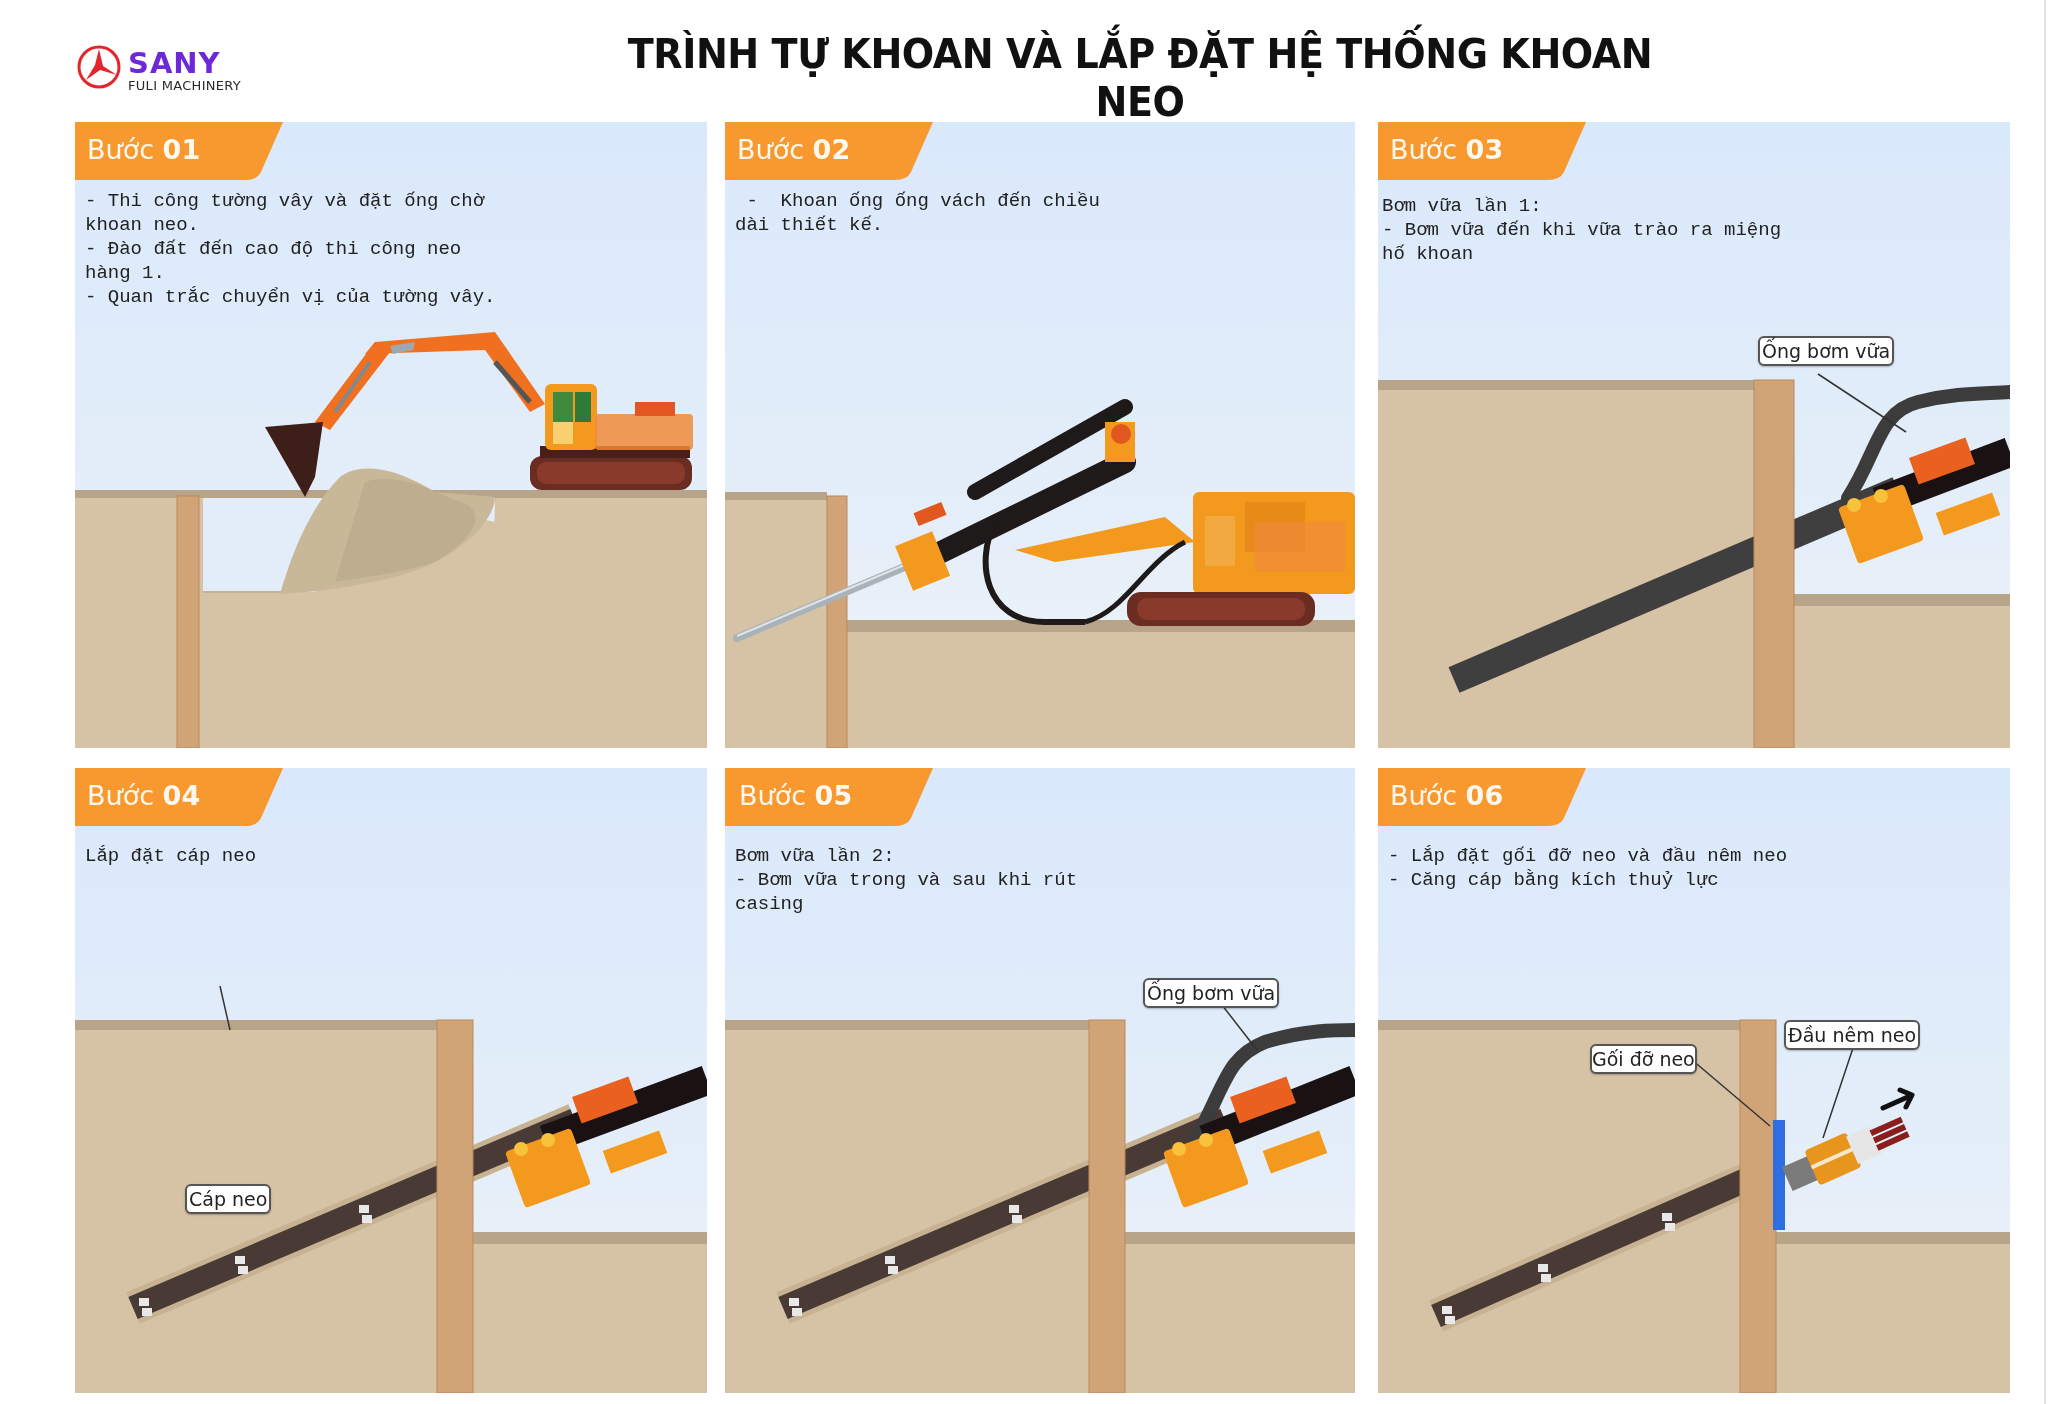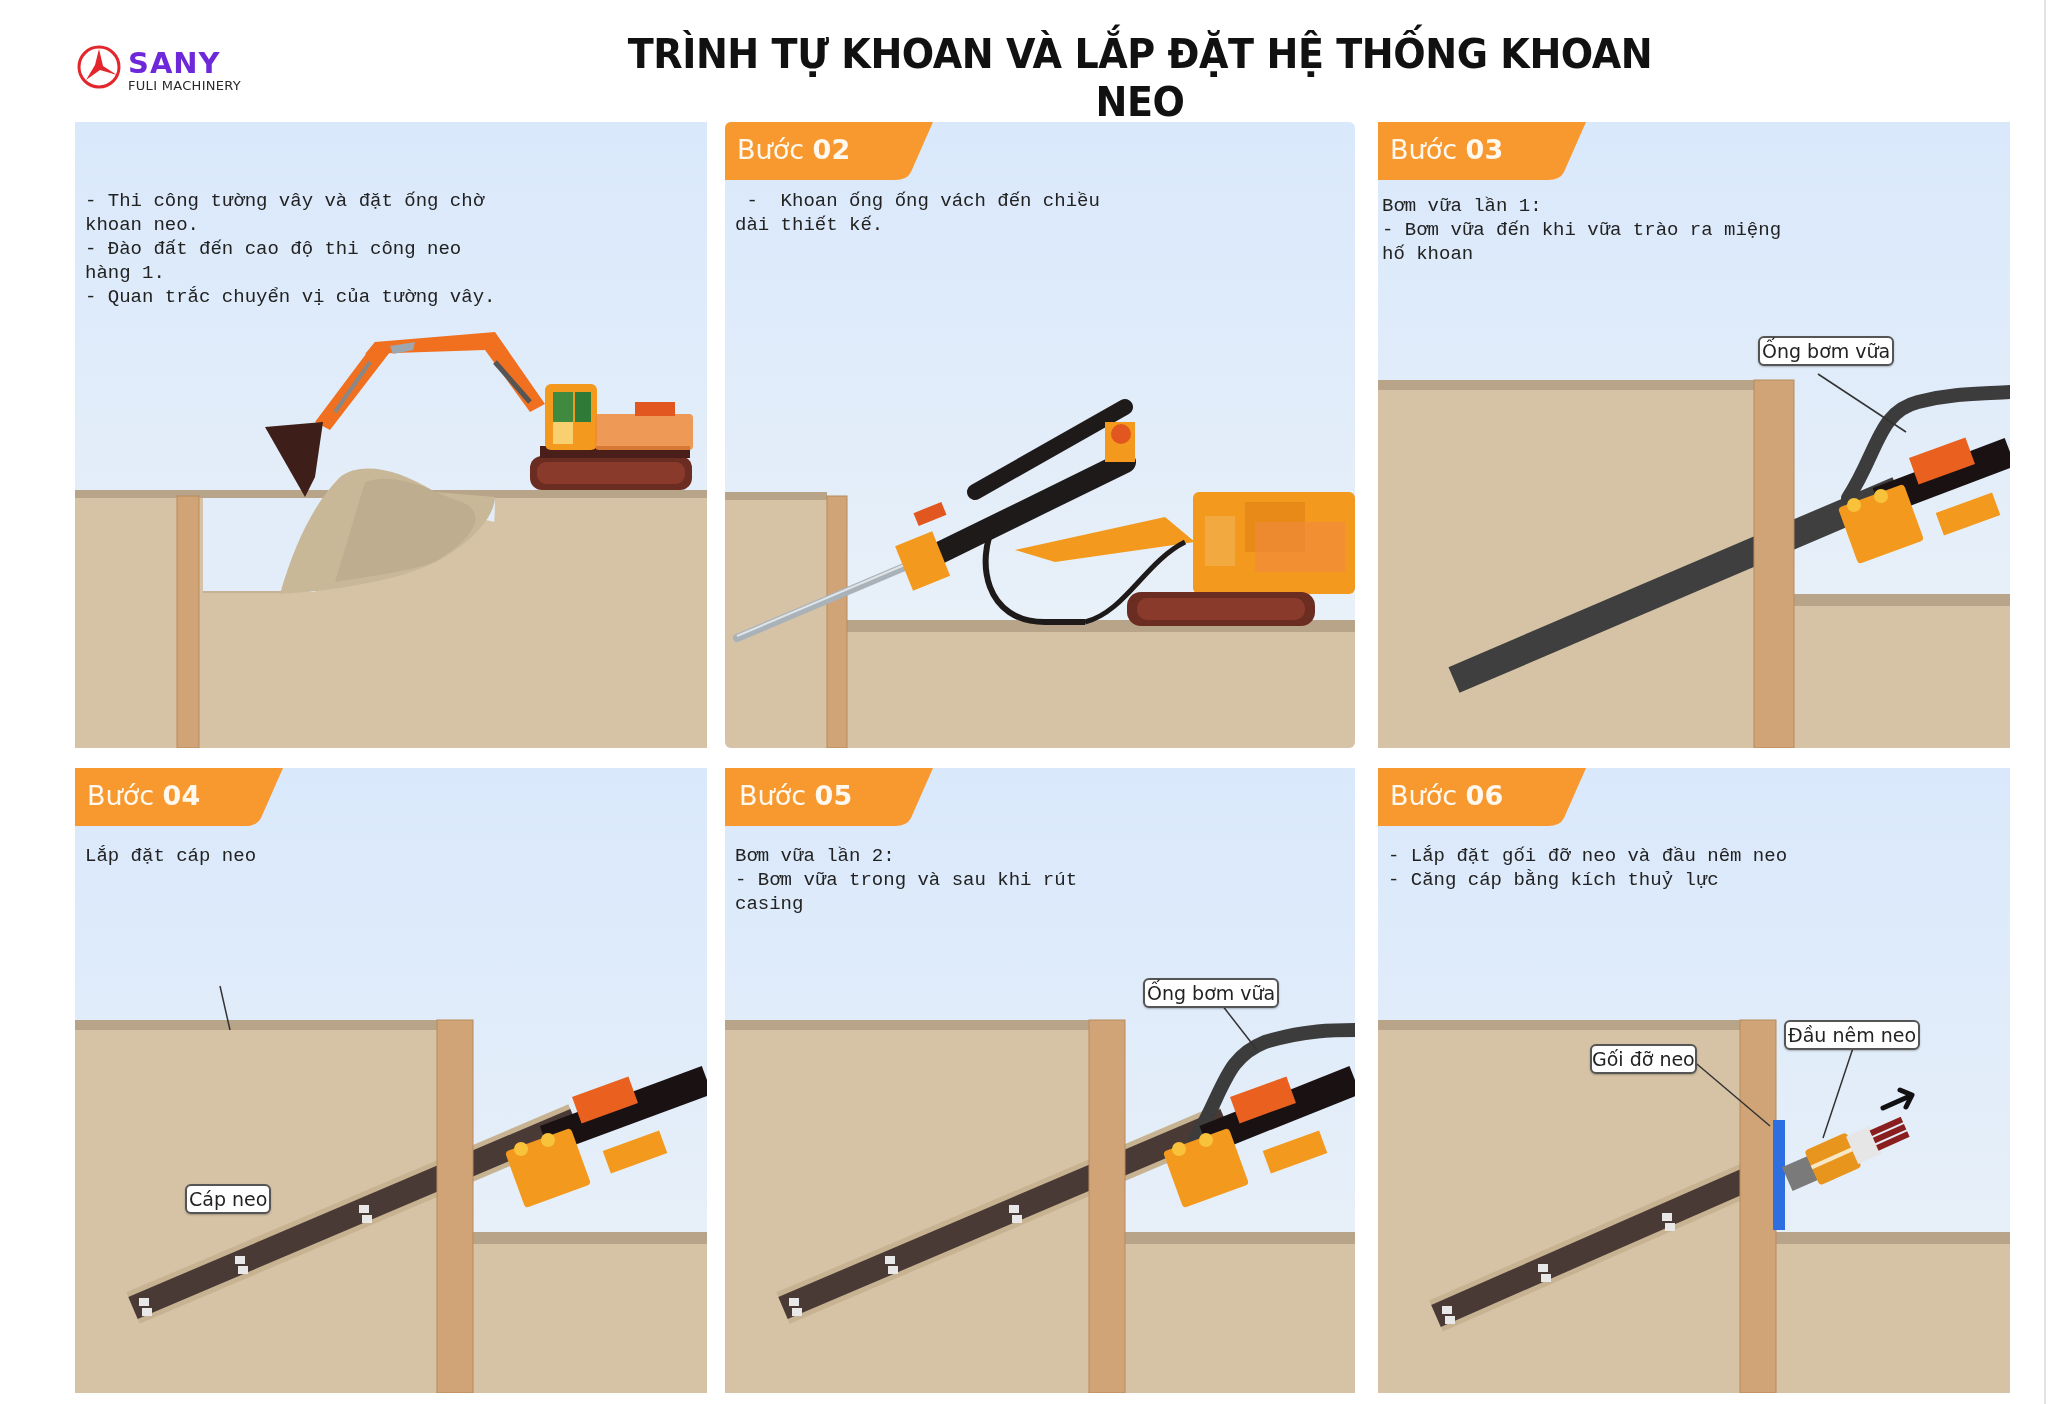--- a/index.html
+++ b/index.html
@@ -66,29 +66,35 @@
 
       <path d="M470 282 L420 210 L300 220 L290 232 L410 228 L455 290 Z" fill="#f0701f"></path>
       <path d="M300 220 L240 300 L255 308 L315 230 Z" fill="#f0701f"></path>
       <path d="M315 224 L340 220 L338 228 L318 232 Z" fill="#9fa6ad"></path>
       <line x1="455" y1="280" x2="420" y2="240" stroke="#555" stroke-width="5"></line>
       <line x1="260" y1="290" x2="295" y2="240" stroke="#888" stroke-width="4"></line>
 
       <path d="M190 305 L248 300 L240 355 L230 375 Z" fill="#3d1e19"></path>
     </g>
   </svg>
+  <div class="tab">
+    <svg width="208" height="58" viewBox="0 0 208 58">
+        <path d="M0 0 L208 0 L186 50 Q182 58 170 58 L0 58 Z" fill="#f7992f"></path>
+      </svg>
+    <div class="tab-label"><span>Bước</span> <b>01</b></div>
+  </div>
   <div class="desc">
     <div>- Thi công tường vây và đặt ống chờ</div>
     <div>khoan neo.</div>
     <div>- Đào đất đến cao độ thi công neo hàng 1.</div>
     <div>- Quan trắc chuyển vị của tường vây.</div>
   </div>
 </div>
 
-<div class="panel" style="left:725px;top:122px;width:630px;border-radius:6px;">
+<div class="panel" style="left:725px;top:122px;width:630px;">
   <svg class="scene" width="630" height="626" viewBox="0 0 630 626">
 
     <rect x="0" y="374" width="102" height="252" fill="#d6c3a5"></rect>
     <rect x="0" y="370" width="102" height="8" fill="#b8a488"></rect>
 
     <rect x="122" y="504" width="508" height="122" fill="#d6c3a5"></rect>
     <rect x="122" y="498" width="508" height="12" fill="#b8a488"></rect>
 
     <rect x="102" y="374" width="20" height="252" fill="#d0a477" stroke="#b8895c" stroke-width="1"></rect>
 

